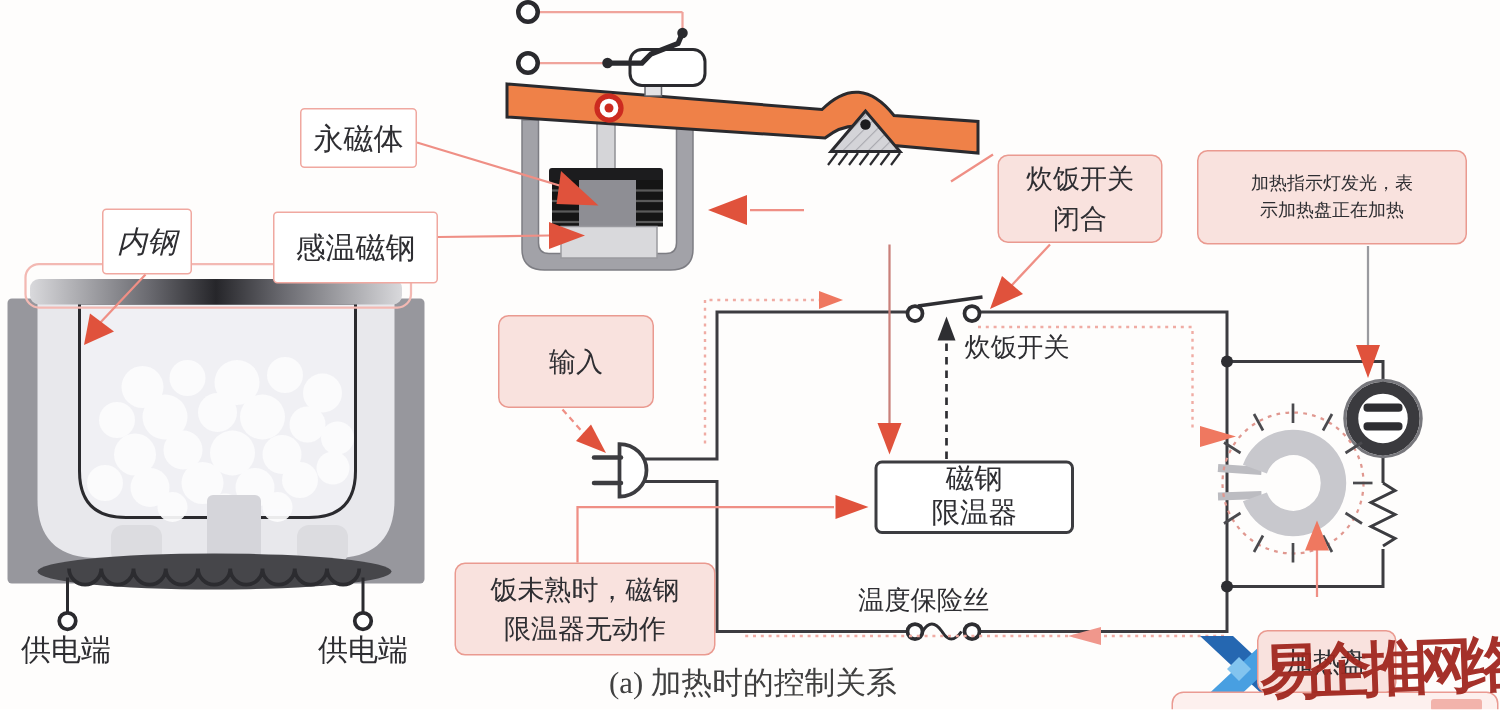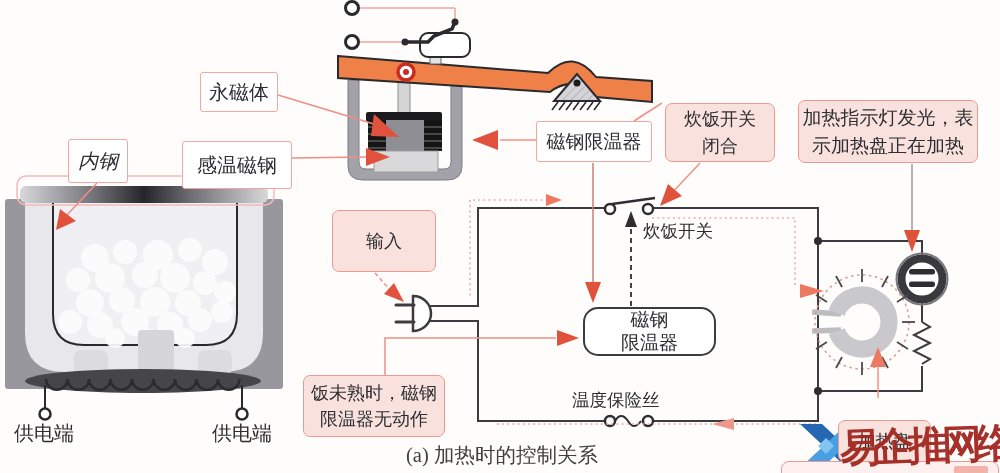--- a/index.html
+++ b/index.html
@@ -3,21 +3,21 @@
 <meta charset="utf-8">
 <style>
   html,body{margin:0;padding:0;background:#fff;}
   .stage{position:relative;width:1000px;height:473px;background:#fefdfc;overflow:hidden;
          font-family:"Liberation Serif","DejaVu Serif",serif;color:#2e2e32;}
   .stage svg{position:absolute;left:0;top:0;}
   .lbl{position:absolute;display:flex;flex-direction:column;align-items:center;justify-content:center;
        text-align:center;box-sizing:border-box;}
   .white-box{background:#ffffff;border:1.5px solid #f0a8a0;border-radius:3px;font-size:20px;}
   .pink-box{background:#f9e2de;border:1.5px solid #ea9a90;border-radius:7px;font-size:18px;line-height:1.45;}
-  .dark-box{background:#ffffff;border:2px solid #3c3c40;border-radius:15px;font-size:19px;line-height:1.18;}
+  .dark-box{background:#ffffff;border:2px solid #3c3c40;border-radius:5px;font-size:19px;line-height:1.18;}
   .plain{position:absolute;white-space:nowrap;}
   .caption{font-size:20.5px;color:#404040;}
   .ghost{font-size:25px;letter-spacing:9px;color:rgba(110,110,110,.42);z-index:6;}
   .wm-red{font-size:40px;font-weight:700;color:#a1271f;letter-spacing:-6px;transform:rotate(-2deg);
           z-index:8;opacity:.95;}
   .cutbox{position:absolute;border:1.5px solid #ea9a92;background:#fdf0ee;border-radius:8px;}
   .cutmark{position:absolute;background:#f2b3ab;border-radius:2px;}
 </style>
 </head>
 <body>
@@ -233,35 +233,32 @@
 
   <div class="lbl white-box" style="left:200px;top:72px;width:78px;height:40px;">
     <span>永磁体</span>
   </div>
   <div class="lbl white-box" style="left:68px;top:139px;width:60px;height:44px;font-style:italic;">
     <span>内钢</span>
   </div>
   <div class="lbl white-box" style="left:182px;top:141px;width:110px;height:48px;">
     <span>感温磁钢</span>
   </div>
-  <div class="lbl white-box" style="left:536px;top:121px;width:116px;height:41px;font-size:19px;">
-    <span>磁钢限温器</span>
-  </div>
   <div class="lbl pink-box" style="left:665px;top:103px;width:110px;height:59px;">
     <div>炊饭开关</div>
     <div>闭合</div>
   </div>
-  <div class="lbl pink-box" style="left:798px;top:100px;width:180px;height:63px;font-size:19px;">
+  <div class="lbl pink-box" style="left:798px;top:100px;width:180px;height:63px;font-size:12px;">
     <div>加热指示灯发光，表</div>
     <div>示加热盘正在加热</div>
   </div>
   <div class="lbl pink-box" style="left:332px;top:210px;width:104px;height:62px;">
     <div>输入</div>
   </div>
-  <div class="lbl pink-box" style="left:303px;top:375px;width:142px;height:62px;">
+  <div class="lbl pink-box" style="left:303px;top:375px;width:174px;height:62px;">
     <div>饭未熟时，磁钢</div>
     <div>限温器无动作</div>
   </div>
   <div class="lbl dark-box" style="left:583px;top:307px;width:133px;height:49px;">
     <div>磁钢</div>
     <div>限温器</div>
   </div>
   <div class="lbl pink-box" style="left:838px;top:420px;width:93px;height:42px;z-index:1;font-size:18px;">
     <span>加热盘</span>
   </div>

